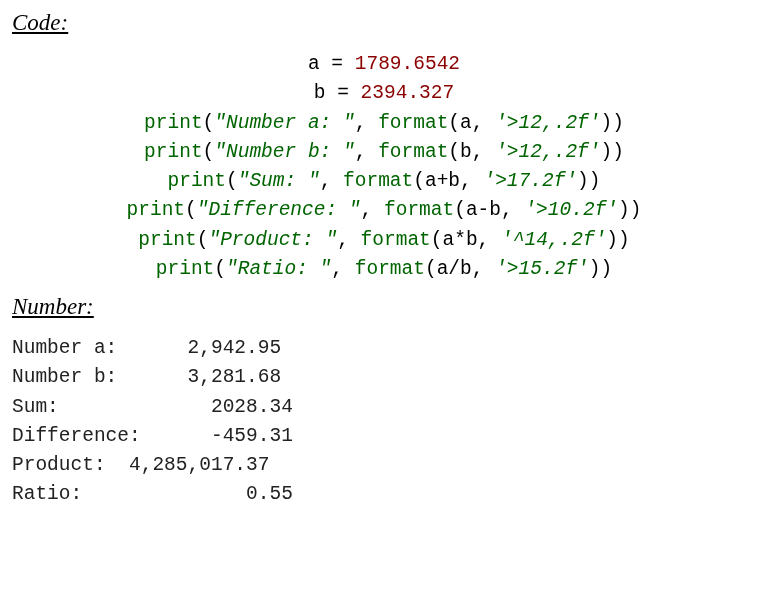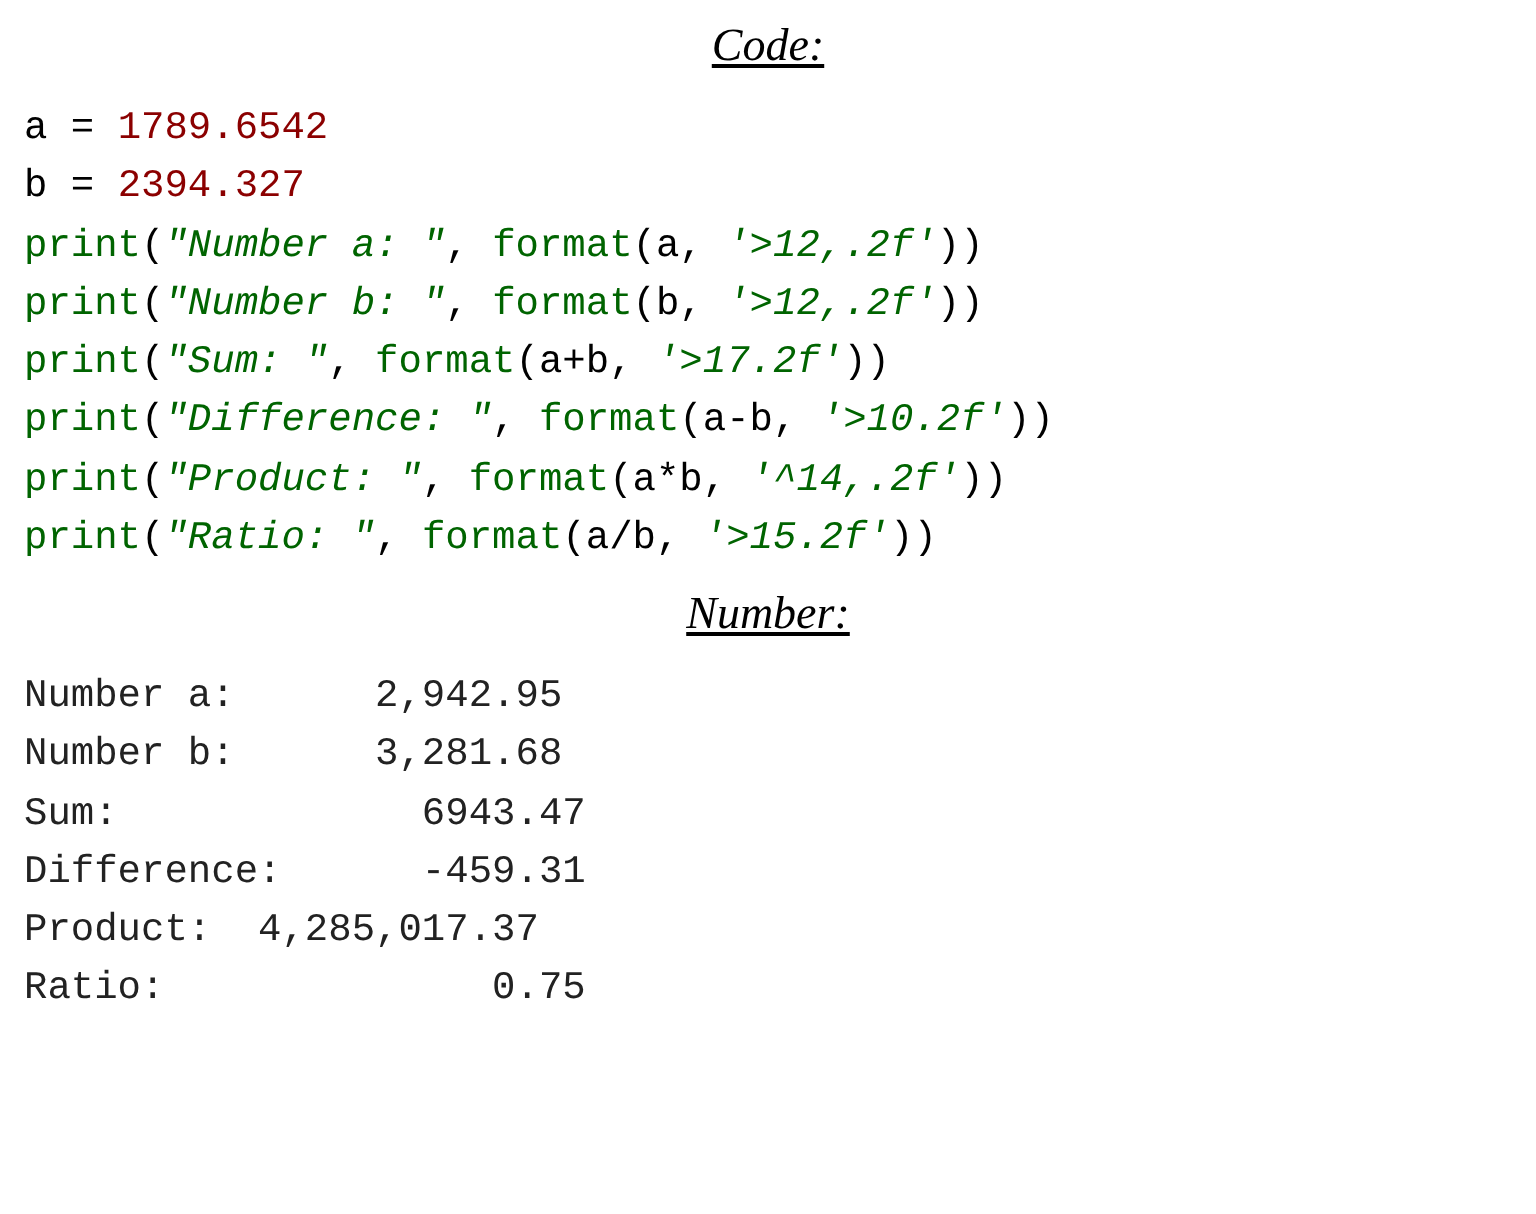--- a/index.html
+++ b/index.html
@@ -10,29 +10,29 @@
       font-size: 21px;
       color: #000;
       width: 768px;
       box-sizing: border-box;
     }
     .section-heading {
       font-style: italic;
       text-decoration: underline;
       font-size: 23px;
       margin: 2px 0 14px 0;
-      text-align: center;
     }
     pre.code {
       font-family: Consolas, "Courier New", monospace;
       font-size: 19.5px;
       line-height: 1.5;
       margin: 0 0 10px 0;
       white-space: pre;
       color: #000;
+      text-align: center;
     }
     pre.output {
       font-family: Consolas, "Courier New", monospace;
       font-size: 19.5px;
       line-height: 1.5;
       margin: 0;
       white-space: pre;
       color: #222;
     }
     .tok-name { color: #000; }
@@ -53,16 +53,16 @@
 <span><span class="tok-func">print</span><span class="tok-op">(</span><span class="tok-str">"Number b: "</span><span class="tok-op">, </span><span class="tok-func">format</span><span class="tok-op">(b, </span><span class="tok-fmt">'&gt;12,.2f'</span><span class="tok-op">))</span></span>
 <span><span class="tok-func">print</span><span class="tok-op">(</span><span class="tok-str">"Sum: "</span><span class="tok-op">, </span><span class="tok-func">format</span><span class="tok-op">(a+b, </span><span class="tok-fmt">'&gt;17.2f'</span><span class="tok-op">))</span></span>
 <span><span class="tok-func">print</span><span class="tok-op">(</span><span class="tok-str">"Difference: "</span><span class="tok-op">, </span><span class="tok-func">format</span><span class="tok-op">(a-b, </span><span class="tok-fmt">'&gt;10.2f'</span><span class="tok-op">))</span></span>
 <span><span class="tok-func">print</span><span class="tok-op">(</span><span class="tok-str">"Product: "</span><span class="tok-op">, </span><span class="tok-func">format</span><span class="tok-op">(a*b, </span><span class="tok-fmt">'^14,.2f'</span><span class="tok-op">))</span></span>
 <span><span class="tok-func">print</span><span class="tok-op">(</span><span class="tok-str">"Ratio: "</span><span class="tok-op">, </span><span class="tok-func">format</span><span class="tok-op">(a/b, </span><span class="tok-fmt">'&gt;15.2f'</span><span class="tok-op">))</span></span></pre>
 
 <div class="section-heading">Number:</div>
 
 <pre class="output"><span>Number a:      2,942.95</span>
 <span>Number b:      3,281.68</span>
-<span>Sum:             6943.47</span>
+<span>Sum:             2028.34</span>
 <span>Difference:      -459.31</span>
 <span>Product:  4,285,017.37</span>
-<span>Ratio:              0.75</span></pre>
+<span>Ratio:              0.55</span></pre>
 
 </body></html>

